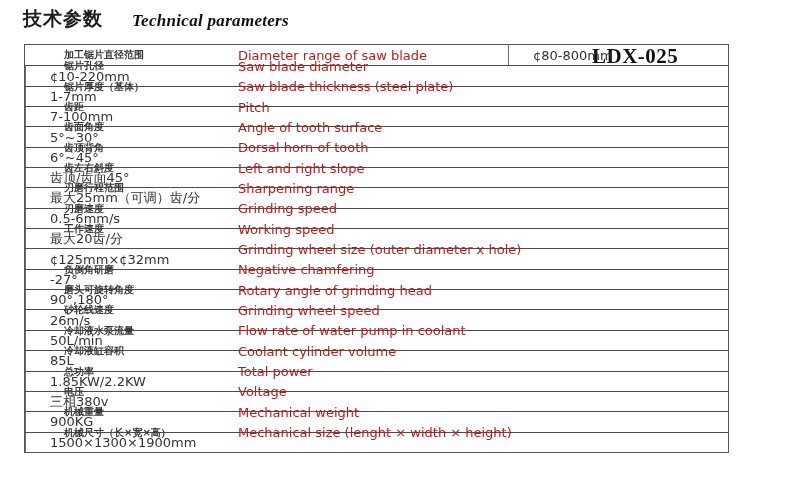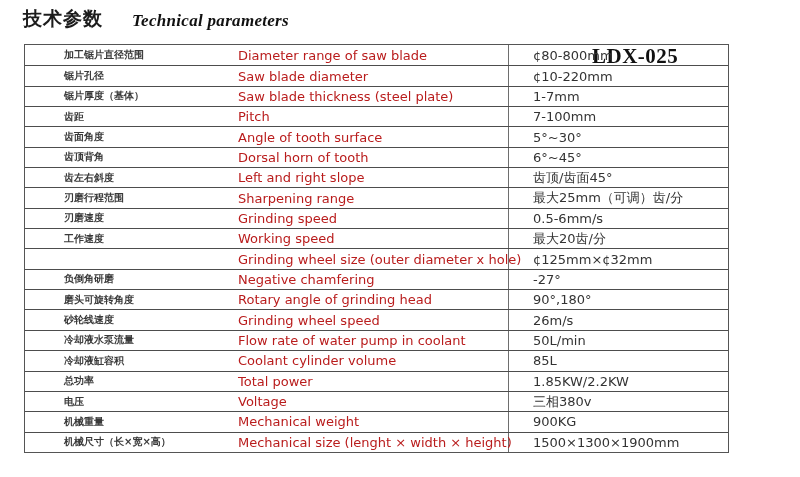--- a/index.html
+++ b/index.html
@@ -37,21 +37,21 @@
     width:705px;
     border:1px solid #555555;
     box-sizing:border-box;
   }
   .row {
     display:flex;
     height:20.35px;
     box-sizing:border-box;
     align-items:stretch;
   }
-  .row + .row { border-top:1px solid #4d4d4d; }
+  .row + .row { border-top:1px solid #4d4d4d;flex-direction:column; }
 
   .cell-labels {
     position:relative;
     width:483px;
     box-sizing:border-box;
     display:flex; align-items:center;
   }
   .label-cn {
     position:absolute; left:39px;
     font-size:10px; font-weight:600; color:#3a3a3a;

